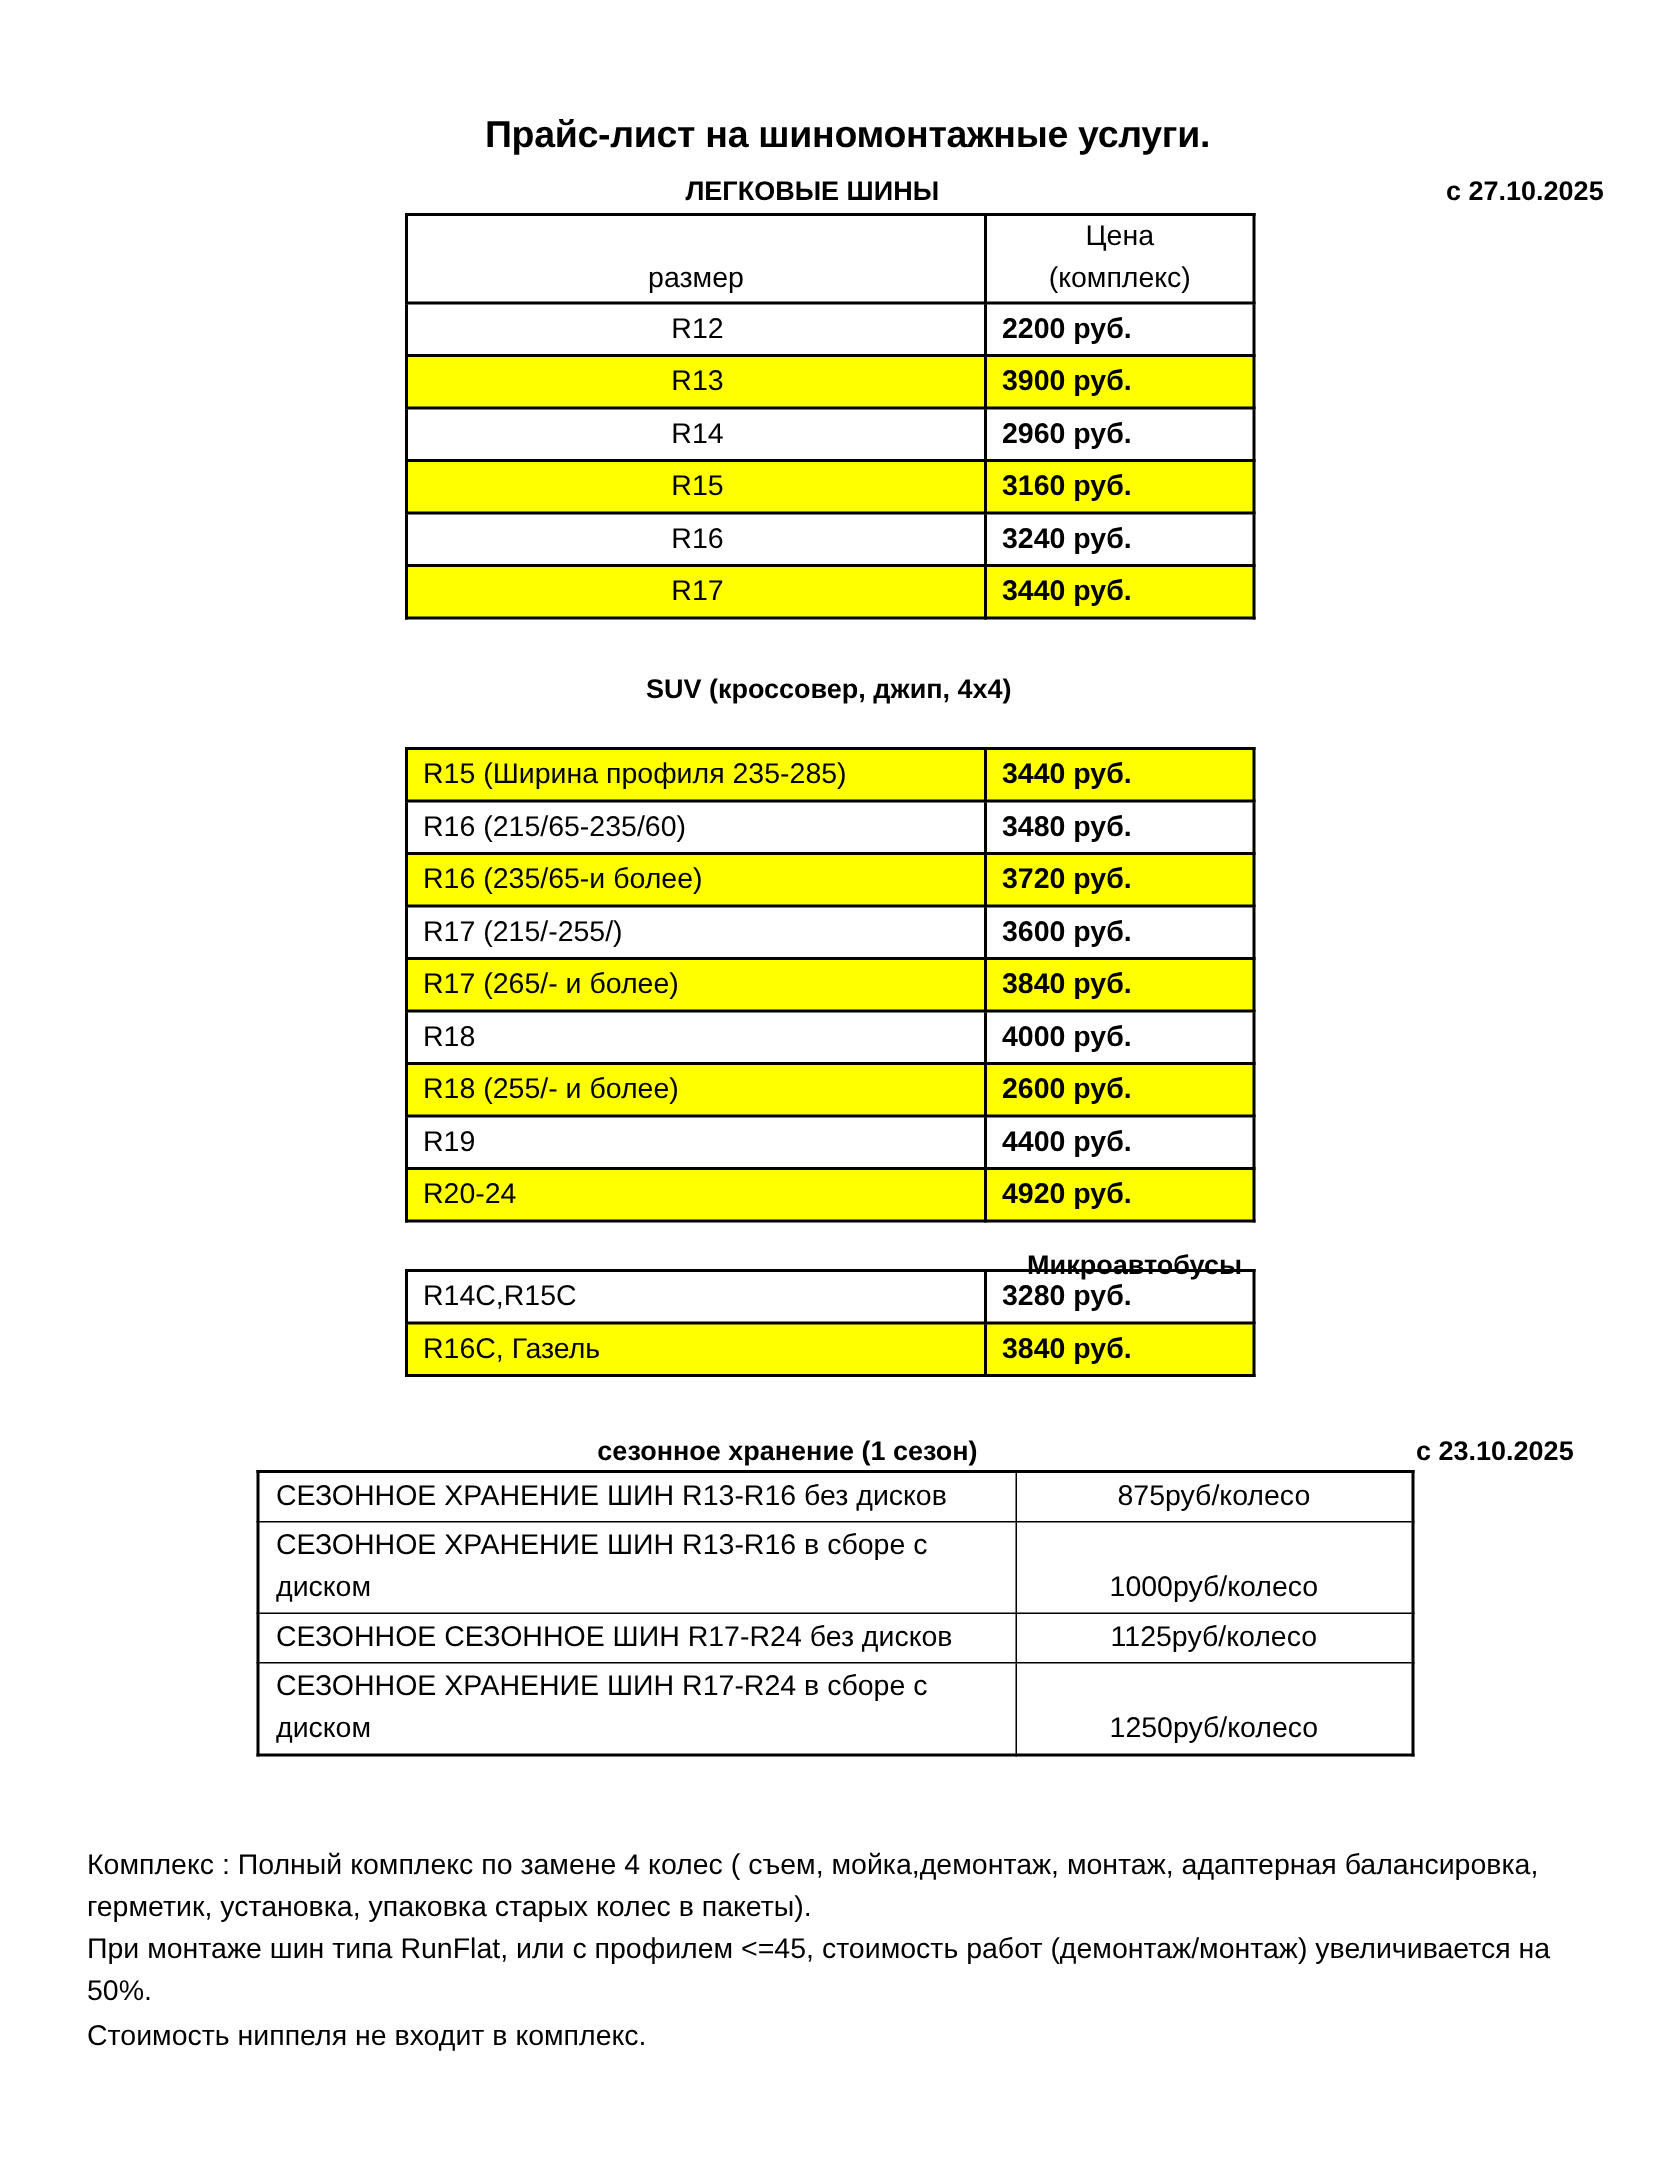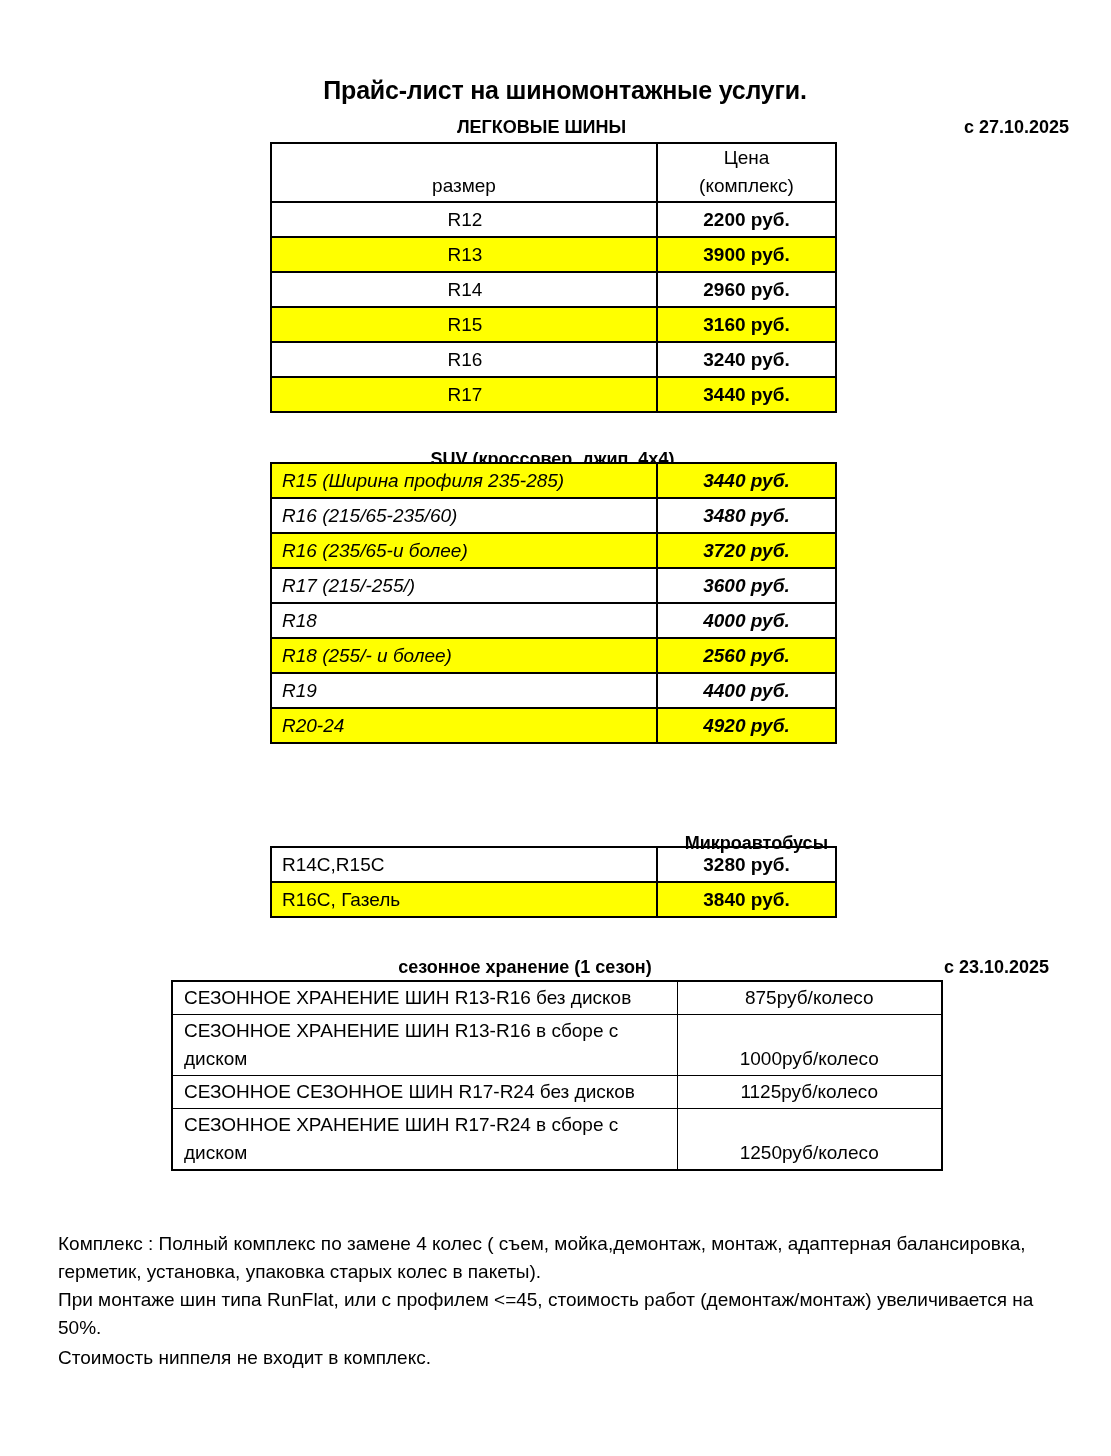--- a/index.html
+++ b/index.html
@@ -11,21 +11,21 @@
   .title {
     left: 0; width: 1130px; top: 76px; text-align: center;
     font-size: 25px; font-weight: bold; letter-spacing: -0.2px;
   }
   .sec-title { font-size: 18px; font-weight: bold; text-align: center; }
   .date { font-size: 18px; font-weight: bold; }
   table { border-collapse: collapse; table-layout: fixed; }
   td { border: 2px solid #000; font-size: 19px; padding: 0 10px; height: 31px; box-sizing: border-box; }
   .t-main { left: 270px; top: 142px; width: 565px; }
   .t-main td.c1 { width: 386px; }
-  .t-main td.c2 { width: 179px; text-align: center; font-weight: bold; }
+  .t-main td.c2 { width: 179px; text-align: left; font-weight: bold; }
   .t-main tr.hdr td { height: 59px; font-weight: normal; text-align: center; vertical-align: bottom; line-height: 28px; padding-bottom: 1px; }
   .t-main tr.row td { height: 35px; }
   .t-main td.center { text-align: center; padding-left: 12px; }
   .yellow td { background: #ffff00; }
   .t-store { left: 171px; top: 980px; width: 770px; }
   .t-store td { font-size: 19px; border: 1px solid #000; vertical-align: bottom; line-height: 28px; padding: 2px 11px; }
   .t-store td.c1 { width: 505px; }
   .t-store td.c2 { width: 265px; text-align: center; }
   .t-store { border: 2px solid #000; }
   .notes { left: 58px; top: 1230px; width: 1000px; font-size: 19px; line-height: 28px; }
@@ -72,45 +72,49 @@
         <td class="c2">3240 руб.</td>
       </tr>
       <tr class="row yellow">
         <td class="c1 center">R17</td>
         <td class="c2">3440 руб.</td>
       </tr>
     </tbody>
 </table>
 
 <div class="abs sec-title" style="left:270px; width:565px; top:449px;">SUV (кроссовер, джип, 4x4)</div>
-<table class="abs t-main" style="top:462px;font-style:italic;">
+<table class="abs t-main" style="top:498px;">
   <tbody id="suv-body">
       <tr class="row yellow">
         <td class="c1">R15 (Ширина профиля 235-285)</td>
         <td class="c2">3440 руб.</td>
       </tr>
       <tr class="row">
         <td class="c1">R16 (215/65-235/60)</td>
         <td class="c2">3480 руб.</td>
       </tr>
       <tr class="row yellow">
         <td class="c1">R16 (235/65-и более)</td>
         <td class="c2">3720 руб.</td>
       </tr>
       <tr class="row">
         <td class="c1">R17 (215/-255/)</td>
         <td class="c2">3600 руб.</td>
       </tr>
+      <tr class="row yellow">
+        <td class="c1">R17 (265/- и более)</td>
+        <td class="c2">3840 руб.</td>
+      </tr>
       <tr class="row">
         <td class="c1">R18</td>
         <td class="c2">4000 руб.</td>
       </tr>
       <tr class="row yellow">
         <td class="c1">R18 (255/- и более)</td>
-        <td class="c2">2560 руб.</td>
+        <td class="c2">2600 руб.</td>
       </tr>
       <tr class="row">
         <td class="c1">R19</td>
         <td class="c2">4400 руб.</td>
       </tr>
       <tr class="row yellow">
         <td class="c1">R20-24</td>
         <td class="c2">4920 руб.</td>
       </tr>
     </tbody>

